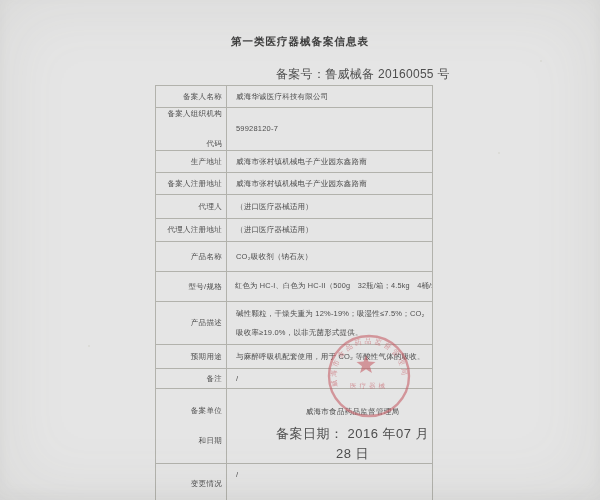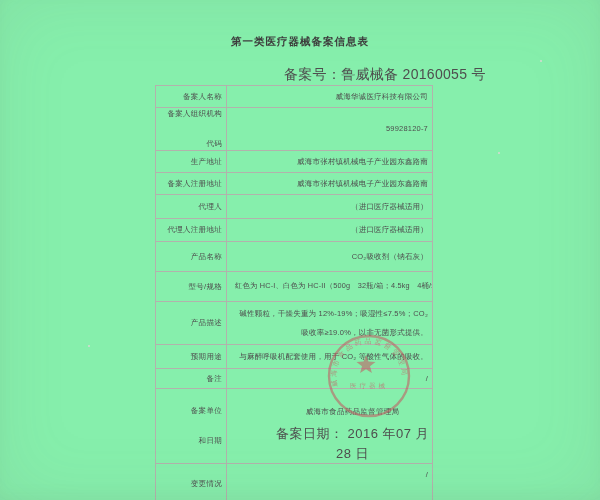--- a/index.html
+++ b/index.html
@@ -1,44 +1,43 @@
 <!DOCTYPE html>
 <html><head>
 <meta charset="utf-8">
 <style>
   html,body { margin:0; padding:0; background:#ffffff; }
   .screen {
     position:relative; width:600px; height:500px; overflow:hidden;
-    background:#86efac;
+    background:#e5e5e5;
     font-family:"Liberation Sans","DejaVu Sans",sans-serif;
     color:#4b4b4b;
   }
   .screen::after {
     content:""; position:absolute; inset:0; pointer-events:none;
     box-shadow: inset 0 0 70px rgba(110,110,100,0.10), inset 0 -6px 14px rgba(110,110,100,0.06);
   }
   .doc-title {
     position:absolute; top:35px; left:0; width:600px;
     text-align:center; font-size:10.5px; font-weight:bold;
     letter-spacing:1px; color:#3c3c3c;
   }
   .record-no {
-    position:absolute; top:66px; left:284px;
-    font-size:14px; letter-spacing:0.3px; color:#4e4e4e;
+    position:absolute; top:66px; left:276px;
+    font-size:12px; letter-spacing:0.3px; color:#4e4e4e;
   }
   table.filing-table {
     position:absolute; left:155px; top:85px; width:278px;
     border-collapse:collapse; table-layout:fixed;
     background:transparent;
   }
   .filing-table td {
     border:1px solid #b2b2ac;
     font-size:7.5px; color:#4e4e4e;
     overflow:hidden;
-    text-align:right;
   }
   td.lbl {
     width:62px; text-align:right; vertical-align:middle;
     padding:0 4px; line-height:1.6; letter-spacing:0.3px;
   }
   td.lbl .l2 { display:block; margin-top:18px; }
   td.val {
     padding:1px 4px 1px 9px; vertical-align:middle;
     line-height:1.5; letter-spacing:0.2px;
   }

